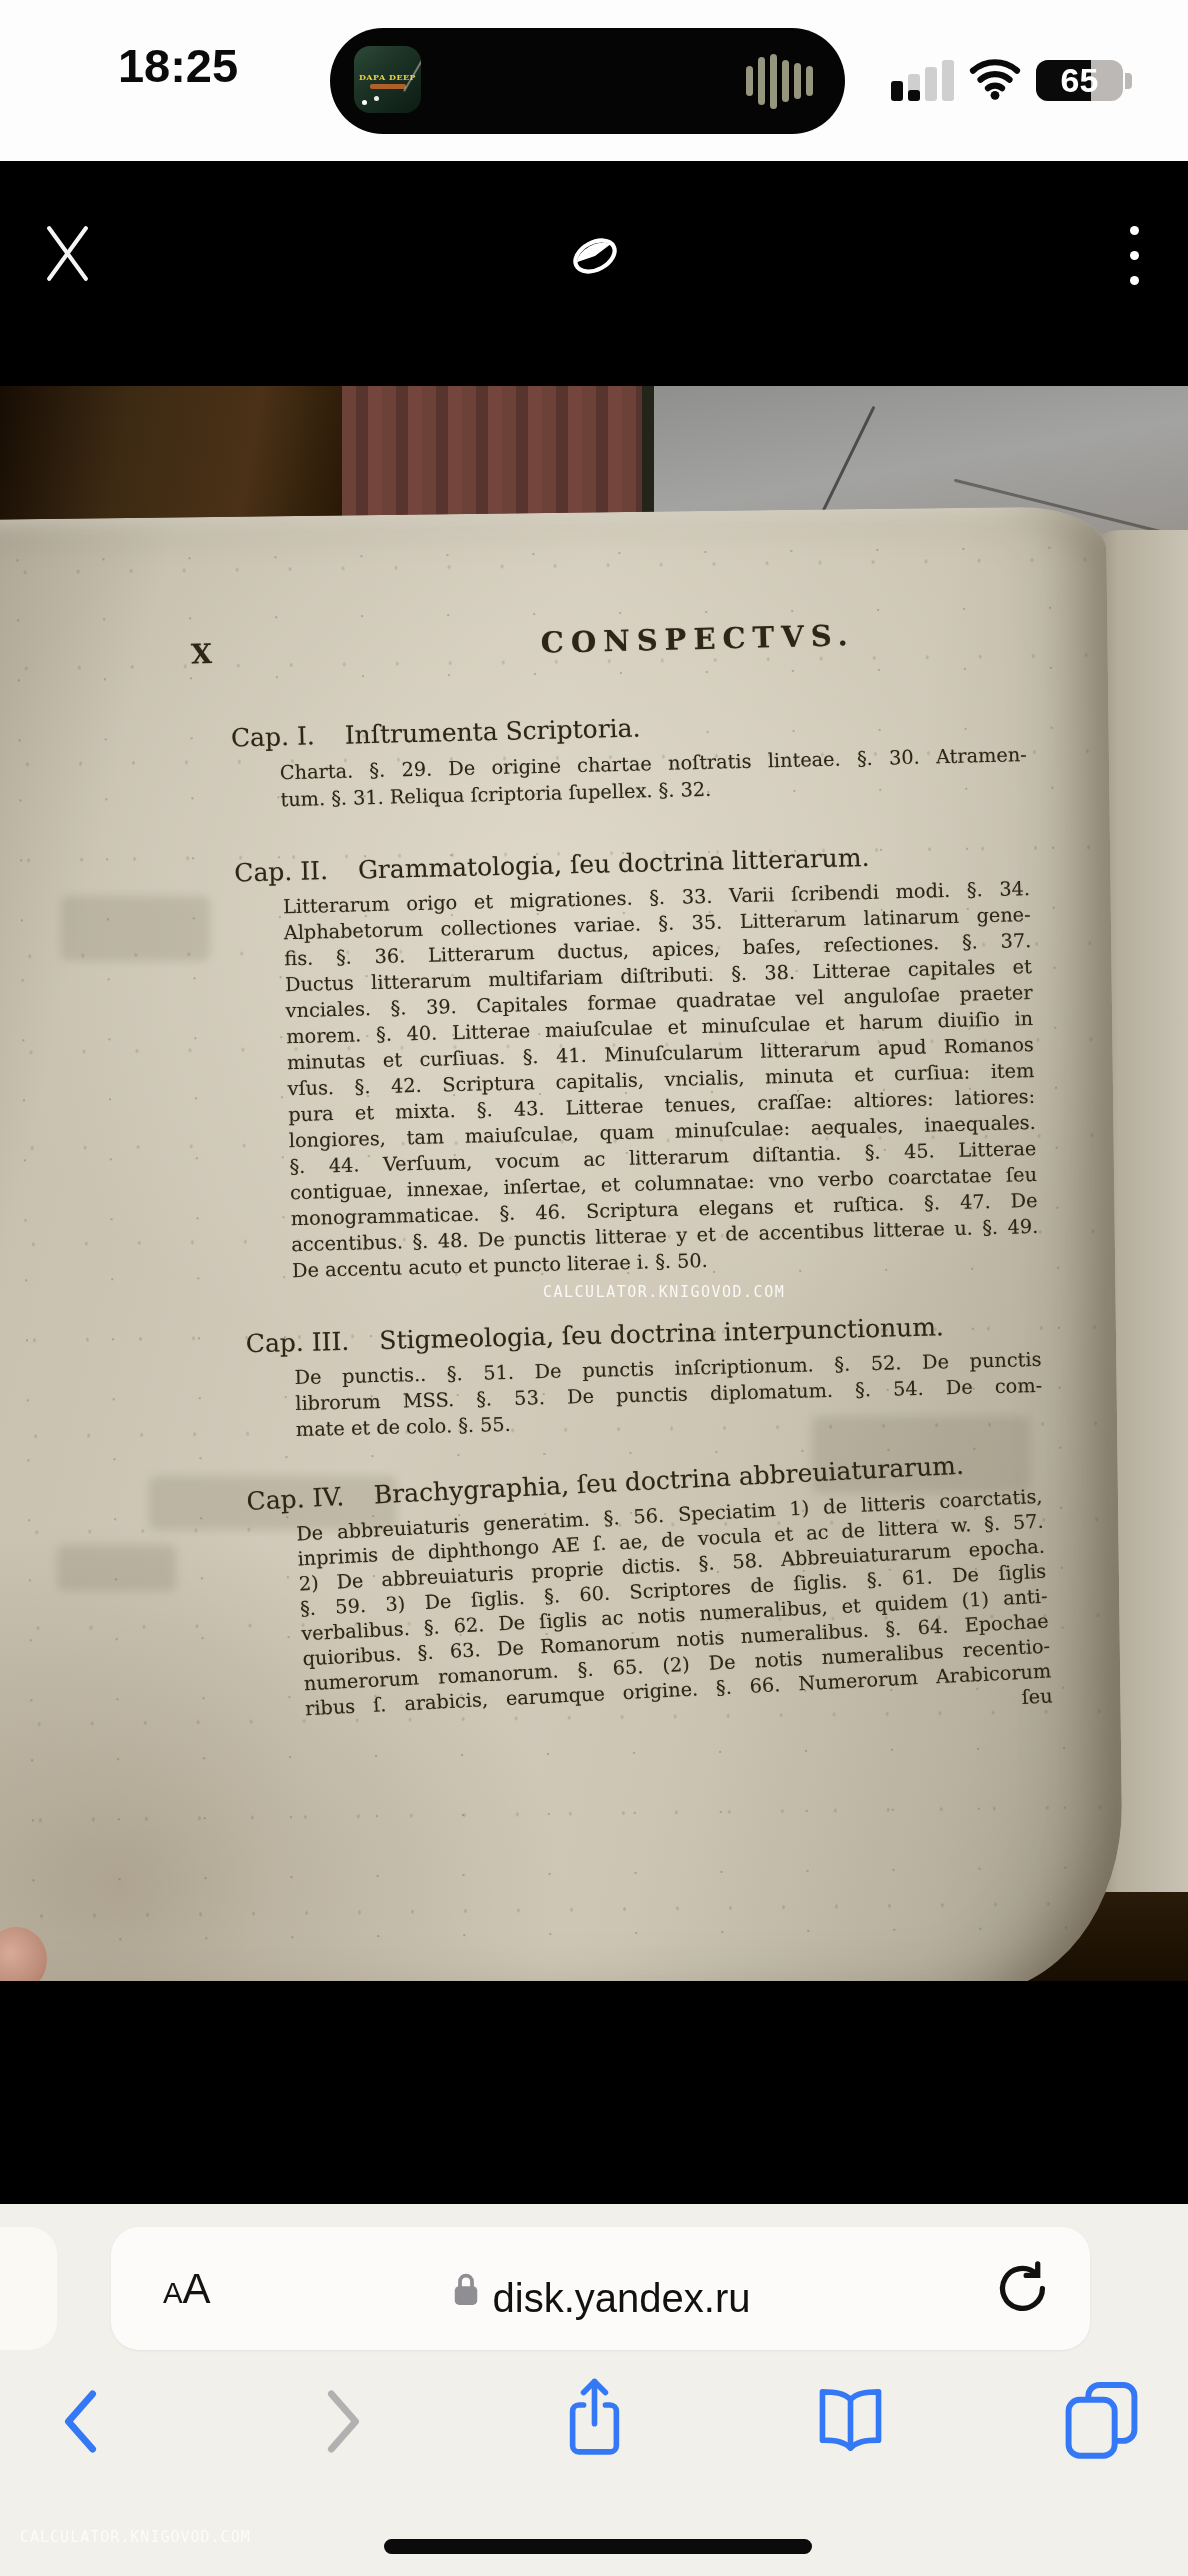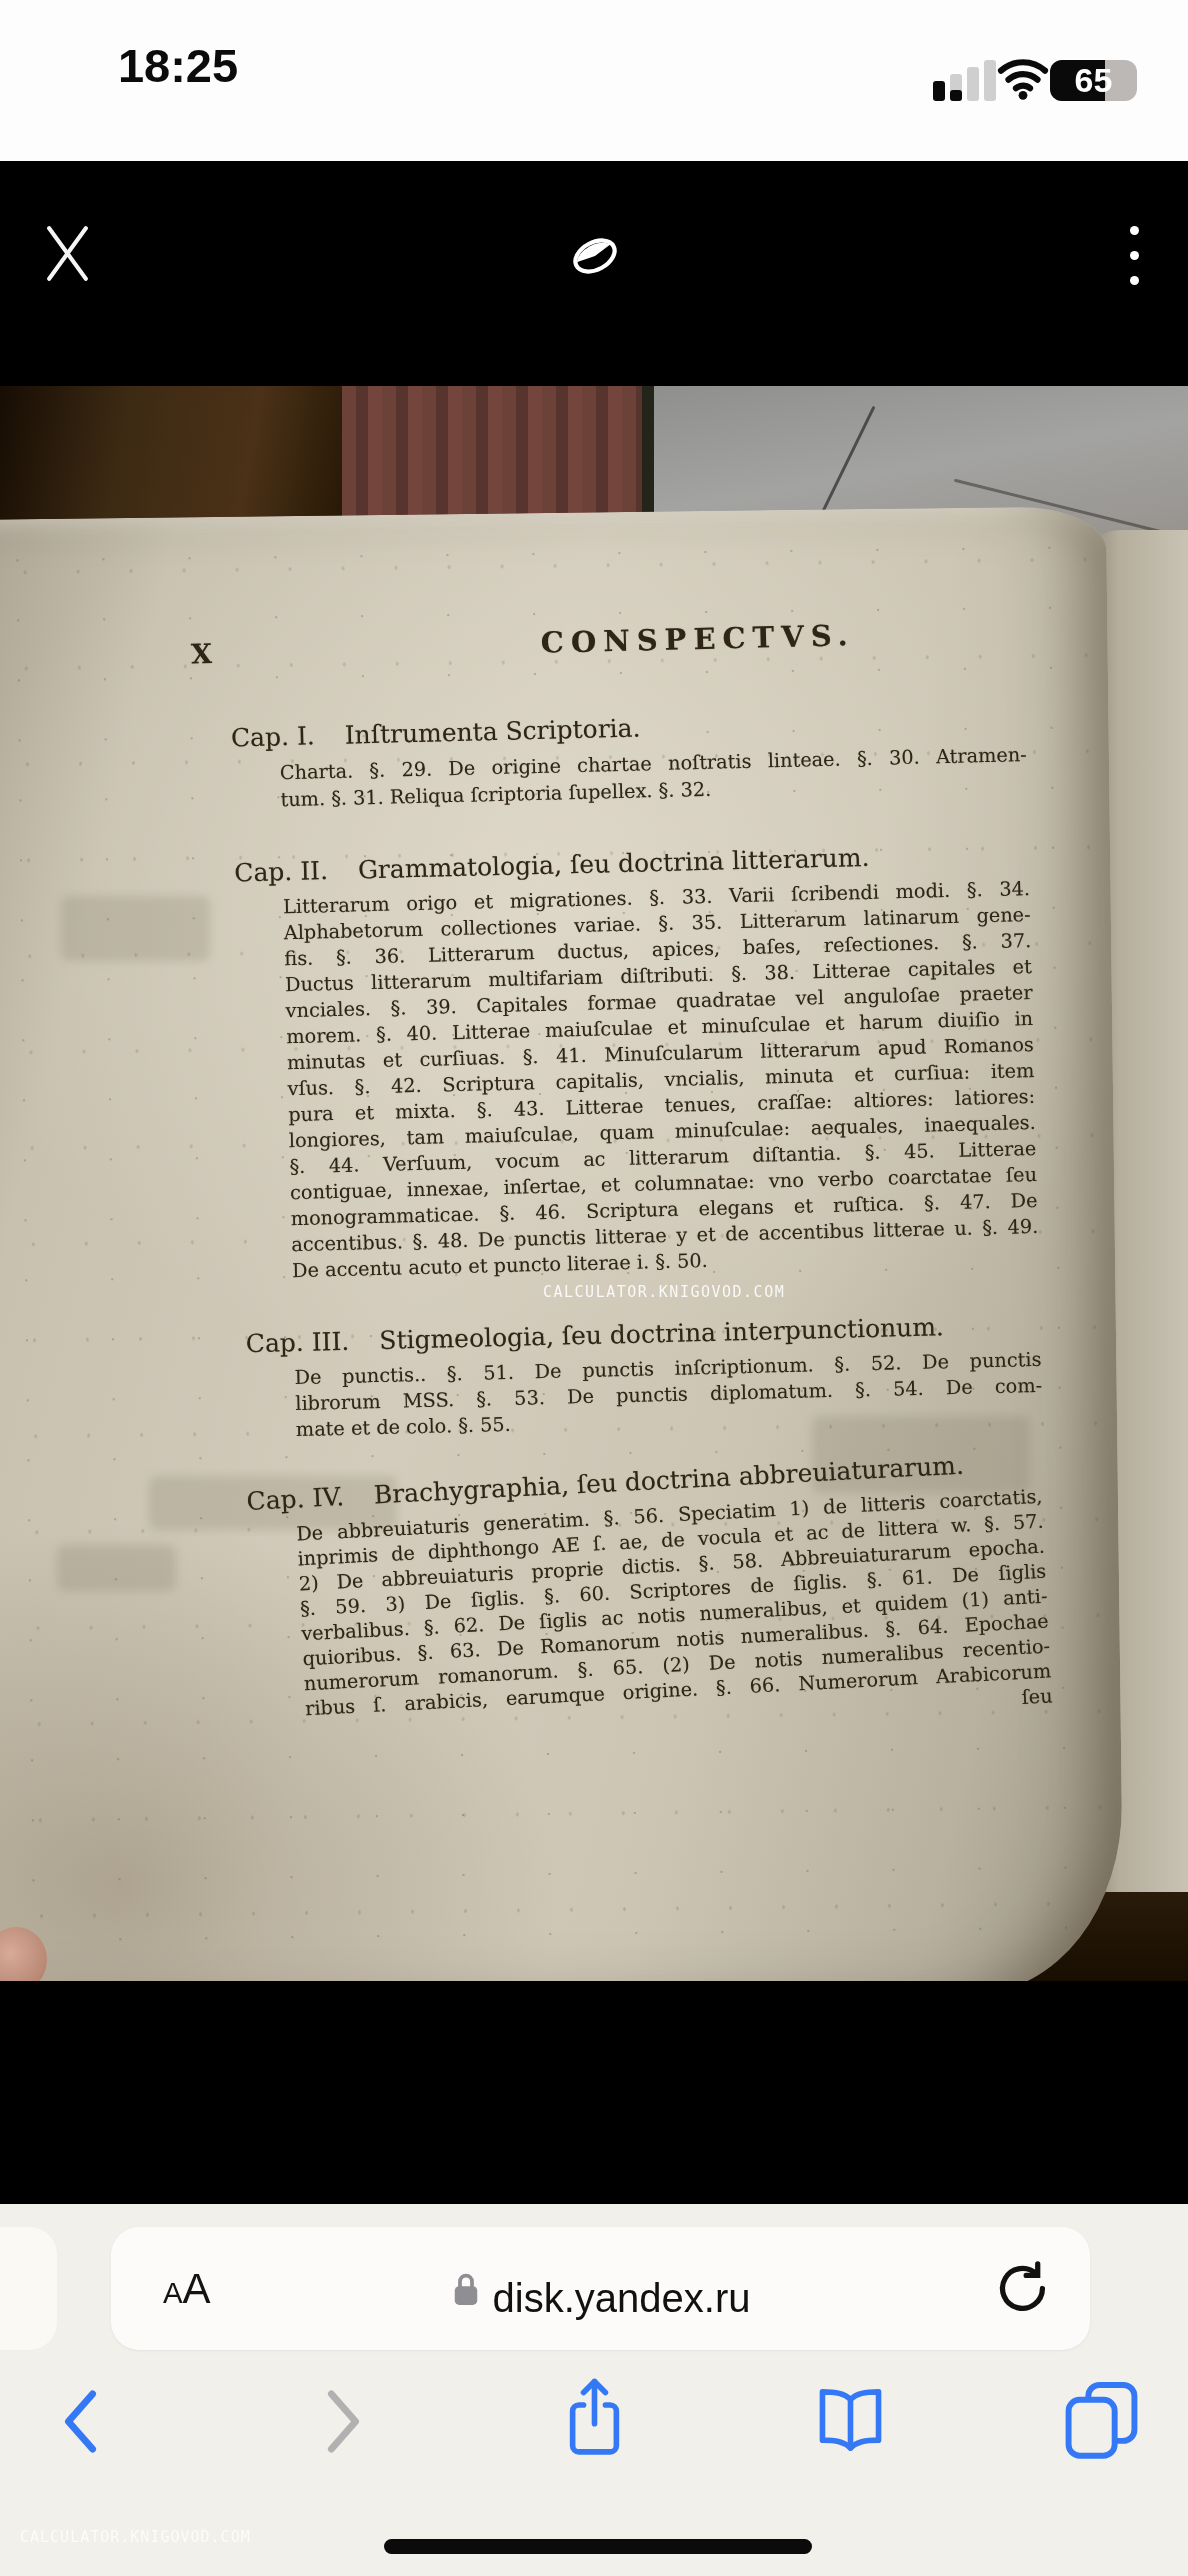--- a/index.html
+++ b/index.html
@@ -16,21 +16,21 @@
   .album-art { position:absolute; left:24px; top:18px; width:67px; height:67px; border-radius:16px;
           background:linear-gradient(140deg,#2c4a36 0%,#1c3326 40%,#0d1c13 100%); overflow:hidden; }
   .album-art .t1 { position:absolute; left:0; right:0; top:26px; text-align:center;
           font-size:8px; font-weight:700; color:#e8d24a; letter-spacing:0.5px; font-family:"DejaVu Serif",serif;}
   .album-art .t2 { position:absolute; left:16px; top:38px; width:36px; height:5px; background:#c96a2a; border-radius:2px; opacity:.85;}
   .album-art .ball1 { position:absolute; left:8px; bottom:8px; width:5px; height:5px; border-radius:50%; background:#fff; }
   .album-art .ball2 { position:absolute; left:20px; bottom:12px; width:5px; height:5px; border-radius:50%; background:#eee; }
   .album-art .cue { position:absolute; right:6px; top:8px; width:2px; height:40px; background:rgba(220,210,190,.5); transform:rotate(30deg); }
   .waveform { position:absolute; right:30px; top:27px; width:69px; height:52px; display:flex; align-items:center; gap:5px; }
   .waveform i { display:block; width:7px; border-radius:4px; background:#96967f; }
-  .status-icons { position:absolute; right:57px; top:55px; height:46px; display:flex; align-items:flex-end; }
+  .status-icons { position:absolute; right:57px; top:55px; height:46px; display:flex; align-items:flex-end; gap:14px; }
   .signal { position:relative; width:63px; height:42px; }
   .signal i { position:absolute; bottom:0; width:12px; border-radius:3px; }
   .wifi { width:54px; height:44px; margin-bottom:0px; }
   .battery { position:relative; width:87px; height:41px; border-radius:12px; background:#bcb8b6; overflow:hidden; }
   .battery .fill { position:absolute; left:0; top:0; bottom:0; width:63%; background:#0a0a0a; }
   .battery .pct { position:absolute; inset:0; text-align:center; line-height:41px; font-size:34px; font-weight:700; color:#fff; }
   .battery-nub { width:7px; height:16px; background:#bcb8b6; border-radius:0 4px 4px 0; margin-left:-12px; margin-bottom:12px; }
 
   
   .viewer-header { position:absolute; left:0; top:161px; width:1189px; height:225px; background:#000; }
@@ -112,20 +112,37 @@
   .watermark-bottom { position:absolute; left:20px; top:2528px; font-family:"DejaVu Sans Mono", monospace;
       font-size:15px; letter-spacing:1px; color:rgba(255,255,255,.8); }
 </style>
 </head>
 <body>
 
 <div class="screen">
 
   <div class="status-bar">
     <div class="time">18:25</div>
+    <div class="dynamic-island">
+      <div class="album-art">
+        <div class="t1">DAPA DEEP</div>
+        <div class="t2"></div>
+        <div class="ball1"></div>
+          <div class="ball2"></div>
+        <div class="cue"></div>
+      </div>
+      <div class="waveform">
+        <i style="height:30px"></i>
+          <i style="height:48px"></i>
+          <i style="height:55px"></i>
+        <i style="height:42px"></i>
+          <i style="height:36px"></i>
+          <i style="height:30px"></i>
+      </div>
+    </div>
     <div class="status-icons">
       <div class="signal">
         <i style="left:0;  height:20px; background:#0a0a0a"></i>
         <i style="left:17px; height:27px; background:#cfcfcf"></i>
         <i style="left:17px; height:11px; background:#0a0a0a"></i>
         <i style="left:34px; height:34px; background:#cfcfcf"></i>
         <i style="left:51px; height:41px; background:#cfcfcf"></i>
       </div>
       <svg class="wifi" viewBox="0 0 24 20">
         <g fill="none" stroke="#0a0a0a" stroke-width="2.8" stroke-linecap="round">

